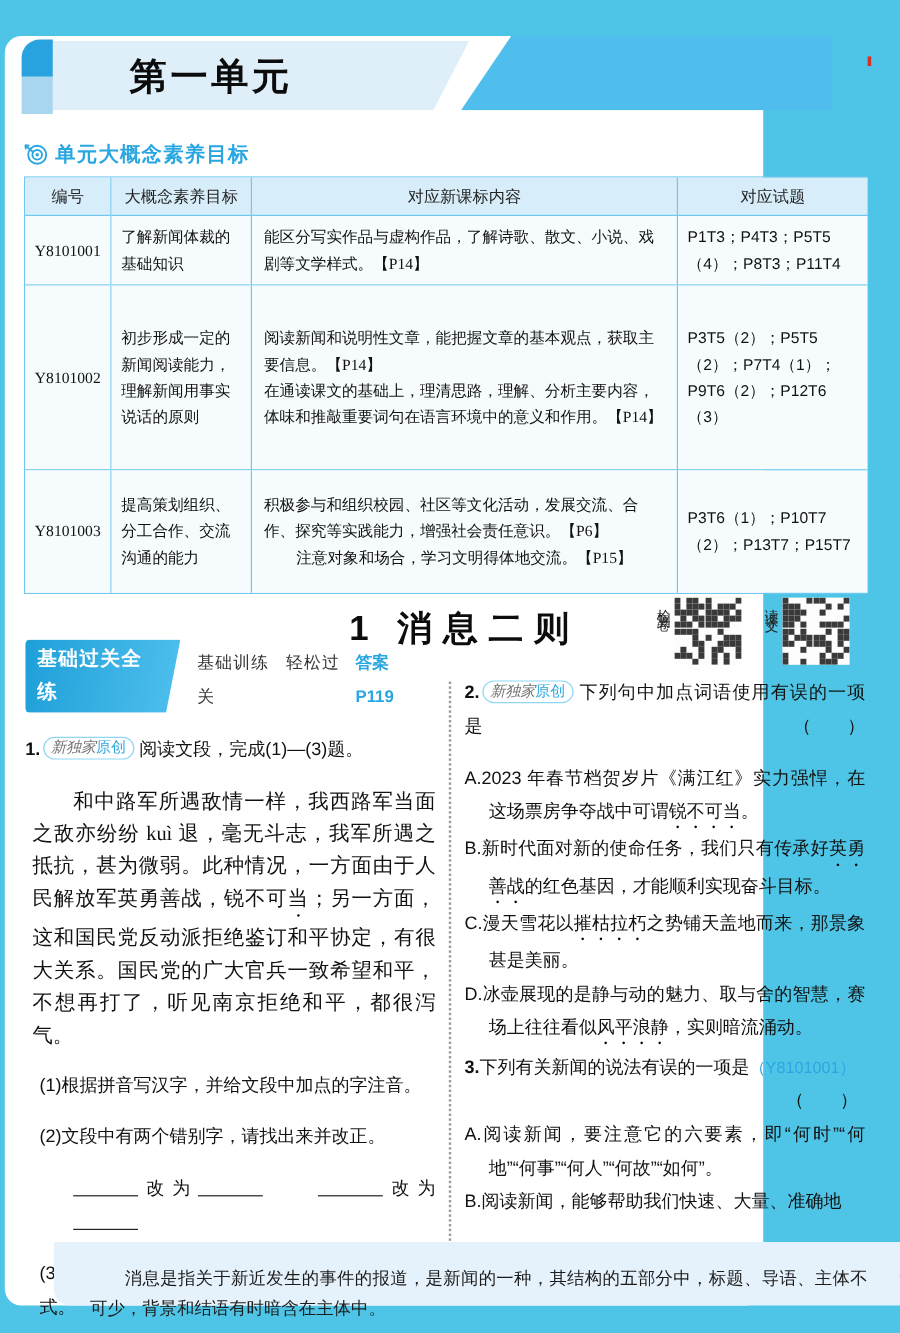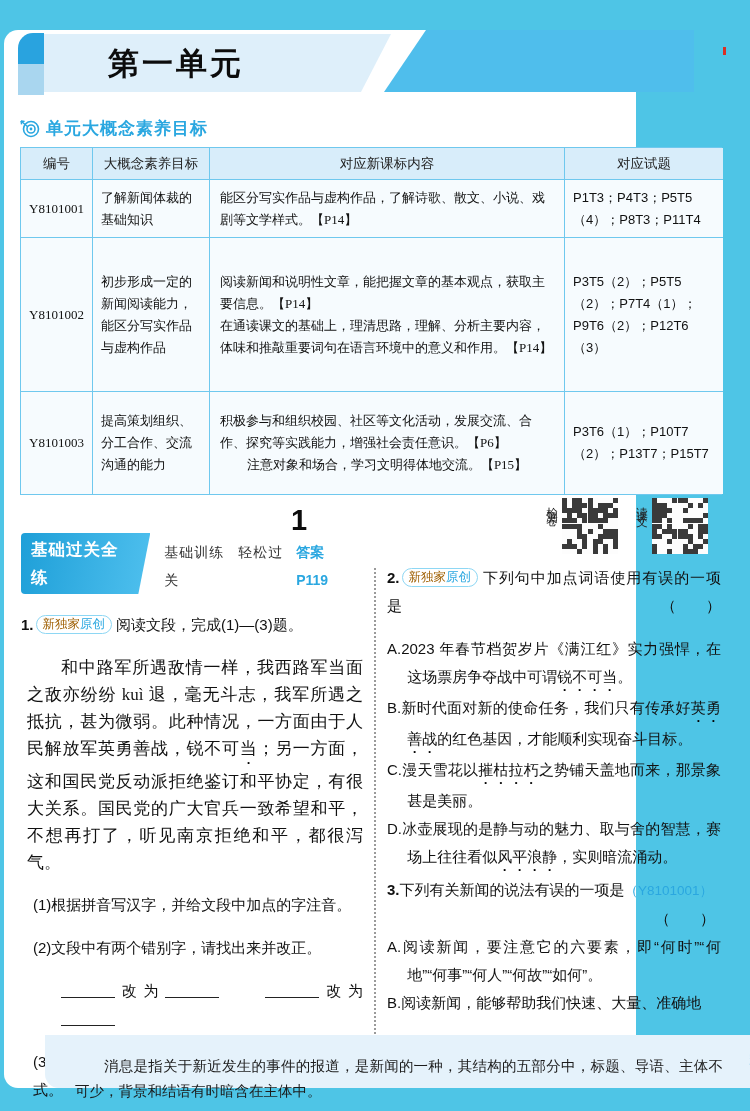--- a/index.html
+++ b/index.html
@@ -59,21 +59,21 @@
   .pr-banner-row{display:flex;align-items:flex-end;height:28px;}
   .pr-banner{background:linear-gradient(100deg,#1e9fd8,#4fc0ee);color:#fff;font-weight:bold;
     font-size:16.5px;letter-spacing:1px;padding:2px 16px 3px 10px;border-radius:4px 0 0 4px;
     clip-path:polygon(0 0,100% 0,calc(100% - 12px) 100%,0 100%);}
   .pr-sub{color:#333;font-size:14px;margin-left:14px;letter-spacing:1px;}
   .pr-sub b{font-weight:normal;margin-right:14px;}
   .pr-answer{color:#2aa7e0;font-weight:bold;font-size:14px;margin-left:auto;margin-right:4px;}
   .qnum{font-weight:bold;}
   .pill{display:inline-block;border:1px solid #8ed7f4;border-radius:10px;padding:0 6px;font-size:12.5px;
     line-height:17px;vertical-align:2px;margin:0 4px 0 2px;white-space:nowrap;}
-  .t-red{color:#a16207;}
+  .t-red{color:#737373;font-style:italic;}
   .t-blue{color:#2ba7e0;}
   .passage{font-family:"Liberation Serif","DejaVu Serif",serif;font-size:17px;line-height:27px;
     text-indent:2em;margin:4px 0 2px 6px;text-align:justify;}
   .dot{-webkit-text-emphasis:filled dot #000;text-emphasis:filled dot #000;
     -webkit-text-emphasis-position:under left;text-emphasis-position:under left;}
   .subq{margin-left:12px;text-align:justify;}
   .subline{margin-left:40px;}
   .gap-wide{display:inline-block;width:70px;}
   .blank{display:inline-block;width:54px;height:15px;border-bottom:1px solid #222;vertical-align:-2px;}
   .blank-gap{display:inline-block;width:46px;}
@@ -123,38 +123,39 @@
     <div class="th">对应试题</div>
 
     <div class="cell-id">Y8101001</div>
     <div class="cell-goal">了解新闻体裁的基础知识</div>
     <div class="cell-content">
       <p>能区分写实作品与虚构作品，了解诗歌、散文、小说、戏剧等文学样式。【P14】</p>
     </div>
     <div class="cell-q">P1T3；P4T3；P5T5（4）；P8T3；P11T4</div>
 
     <div class="cell-id">Y8101002</div>
-    <div class="cell-goal">初步形成一定的新闻阅读能力，能区分写实作品与虚构作品</div>
+    <div class="cell-goal">初步形成一定的新闻阅读能力，理解新闻用事实说话的原则</div>
     <div class="cell-content">
       <p>阅读新闻和说明性文章，能把握文章的基本观点，获取主要信息。【P14】</p>
       <p>在通读课文的基础上，理清思路，理解、分析主要内容，体味和推敲重要词句在语言环境中的意义和作用。【P14】</p>
     </div>
     <div class="cell-q">P3T5（2）；P5T5（2）；P7T4（1）；P9T6（2）；P12T6（3）</div>
 
     <div class="cell-id">Y8101003</div>
     <div class="cell-goal">提高策划组织、分工合作、交流沟通的能力</div>
     <div class="cell-content">
       <p>积极参与和组织校园、社区等文化活动，发展交流、合作、探究等实践能力，增强社会责任意识。【P6】</p>
       <p>注意对象和场合，学习文明得体地交流。【P15】</p>
     </div>
     <div class="cell-q">P3T6（1）；P10T7（2）；P13T7；P15T7</div>
   </div>
 
   <div class="lesson-title">
     <span>1</span>
+    <span class="t">消息二则</span>
   </div>
   <div class="qr-area">
     <div class="qr-group">
       <span class="qr-label">检测卷</span>
       <div class="qr">
           <i style="left:0px;top:0px"></i>
           <i style="left:10.2px;top:0px"></i>
           <i style="left:15.299999999999999px;top:0px"></i>
           <i style="left:25.5px;top:0px"></i>
           <i style="left:51px;top:0px"></i>

